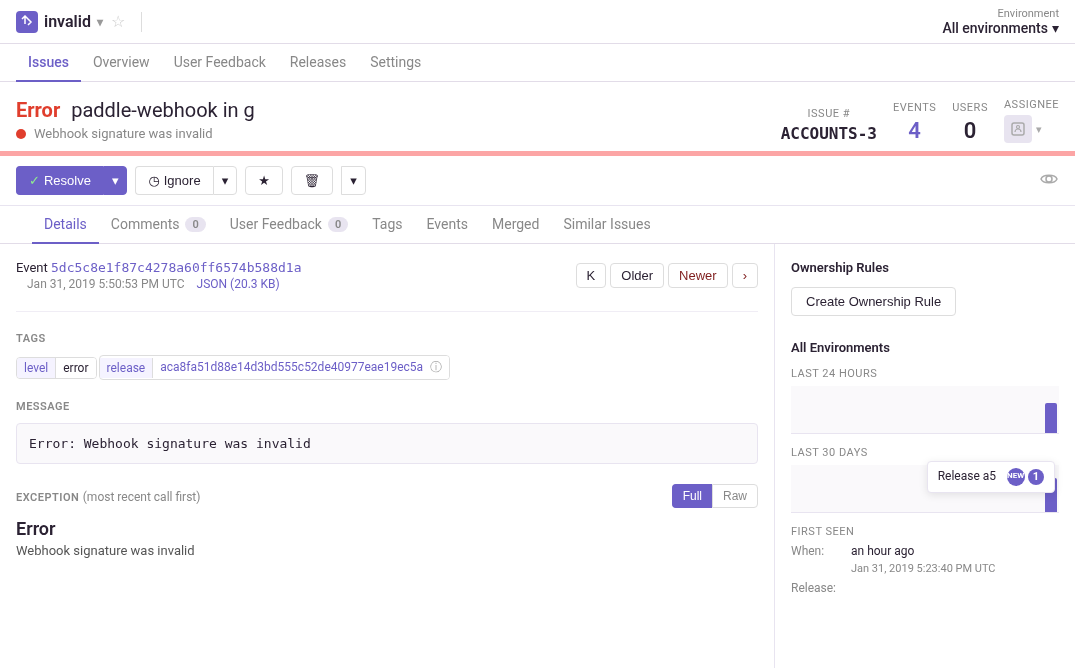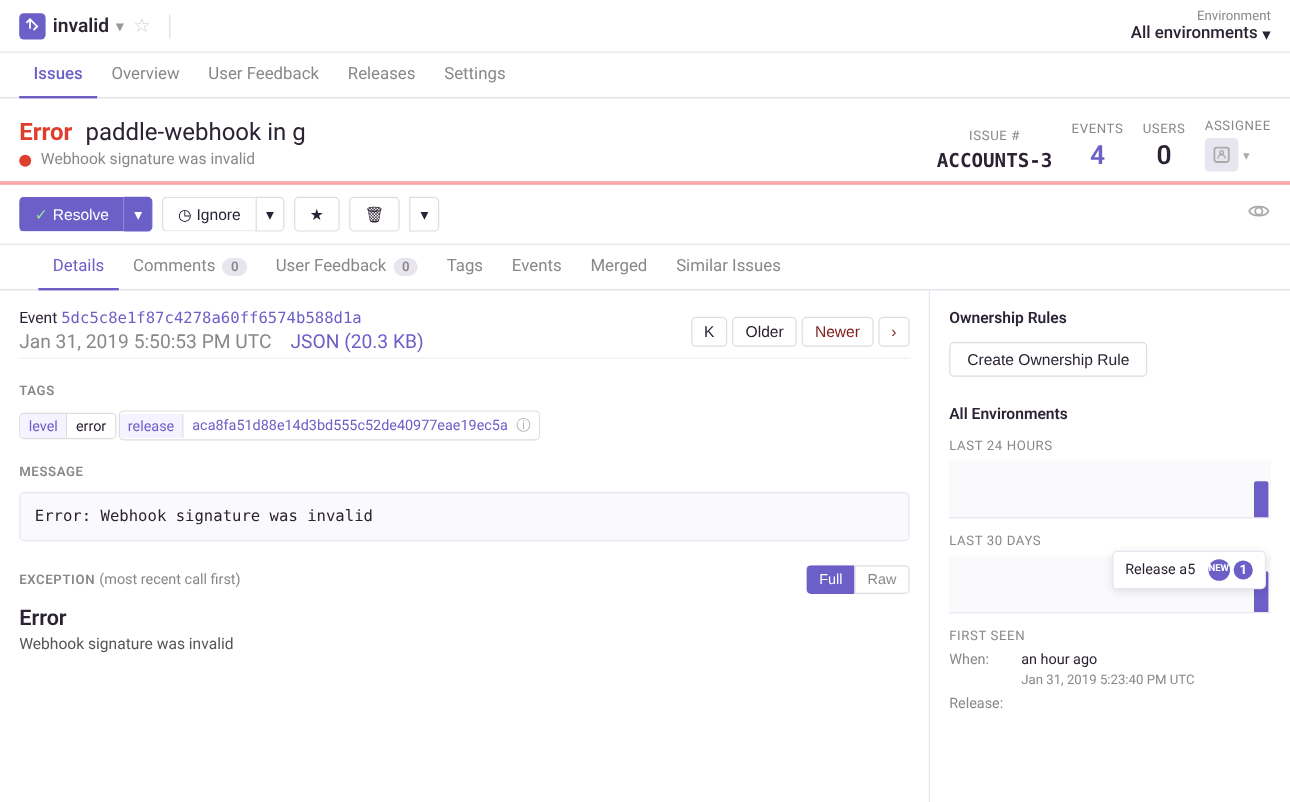--- a/index.html
+++ b/index.html
@@ -61,21 +61,21 @@
     }
     .sec-nav a.active {
       color: #6c5fc7;
       border-bottom-color: #6c5fc7;
       font-weight: 500;
     }
 
     
     .issue-header {
       padding: 16px 16px 8px;
-      border-bottom: 3px solid #fca5a5;
+      border-bottom: 5px solid #fca5a5;
     }
     .issue-title-row {
       display: flex;
       align-items: flex-start;
       justify-content: space-between;
     }
     .issue-type {
       font-size: 20px;
       font-weight: 400;
       color: #2b2233;
@@ -188,34 +188,35 @@
     }
     .right-panel {
       width: 300px;
       padding: 16px;
       overflow-y: auto;
     }
 
     
     .event-section {
       margin-bottom: 20px;
+      padding-bottom: 16px;
       border-bottom: 1px solid #f0edf5;
     }
     .event-id-row {
       display: flex;
       align-items: center;
       justify-content: space-between;
       margin-bottom: 4px;
     }
     .event-id {
       font-size: 13px;
       color: #2b2233;
     }
     .event-id a { color: #6c5fc7; text-decoration: none; font-family: monospace; font-size: 13px; }
-    .event-date { font-size: 16px; color: #888; margin-top: 2px; }
+    .event-date { font-size: 12px; color: #888; margin-top: 2px; margin-left: 11px; }
     .event-date a { color: #6c5fc7; text-decoration: none; }
     .nav-buttons { display: flex; gap: 4px; }
     .nav-btn {
       padding: 4px 10px;
       border: 1px solid #ddd;
       background: #fff;
       border-radius: 4px;
       font-size: 13px;
       cursor: pointer;
       color: #2b2233;

